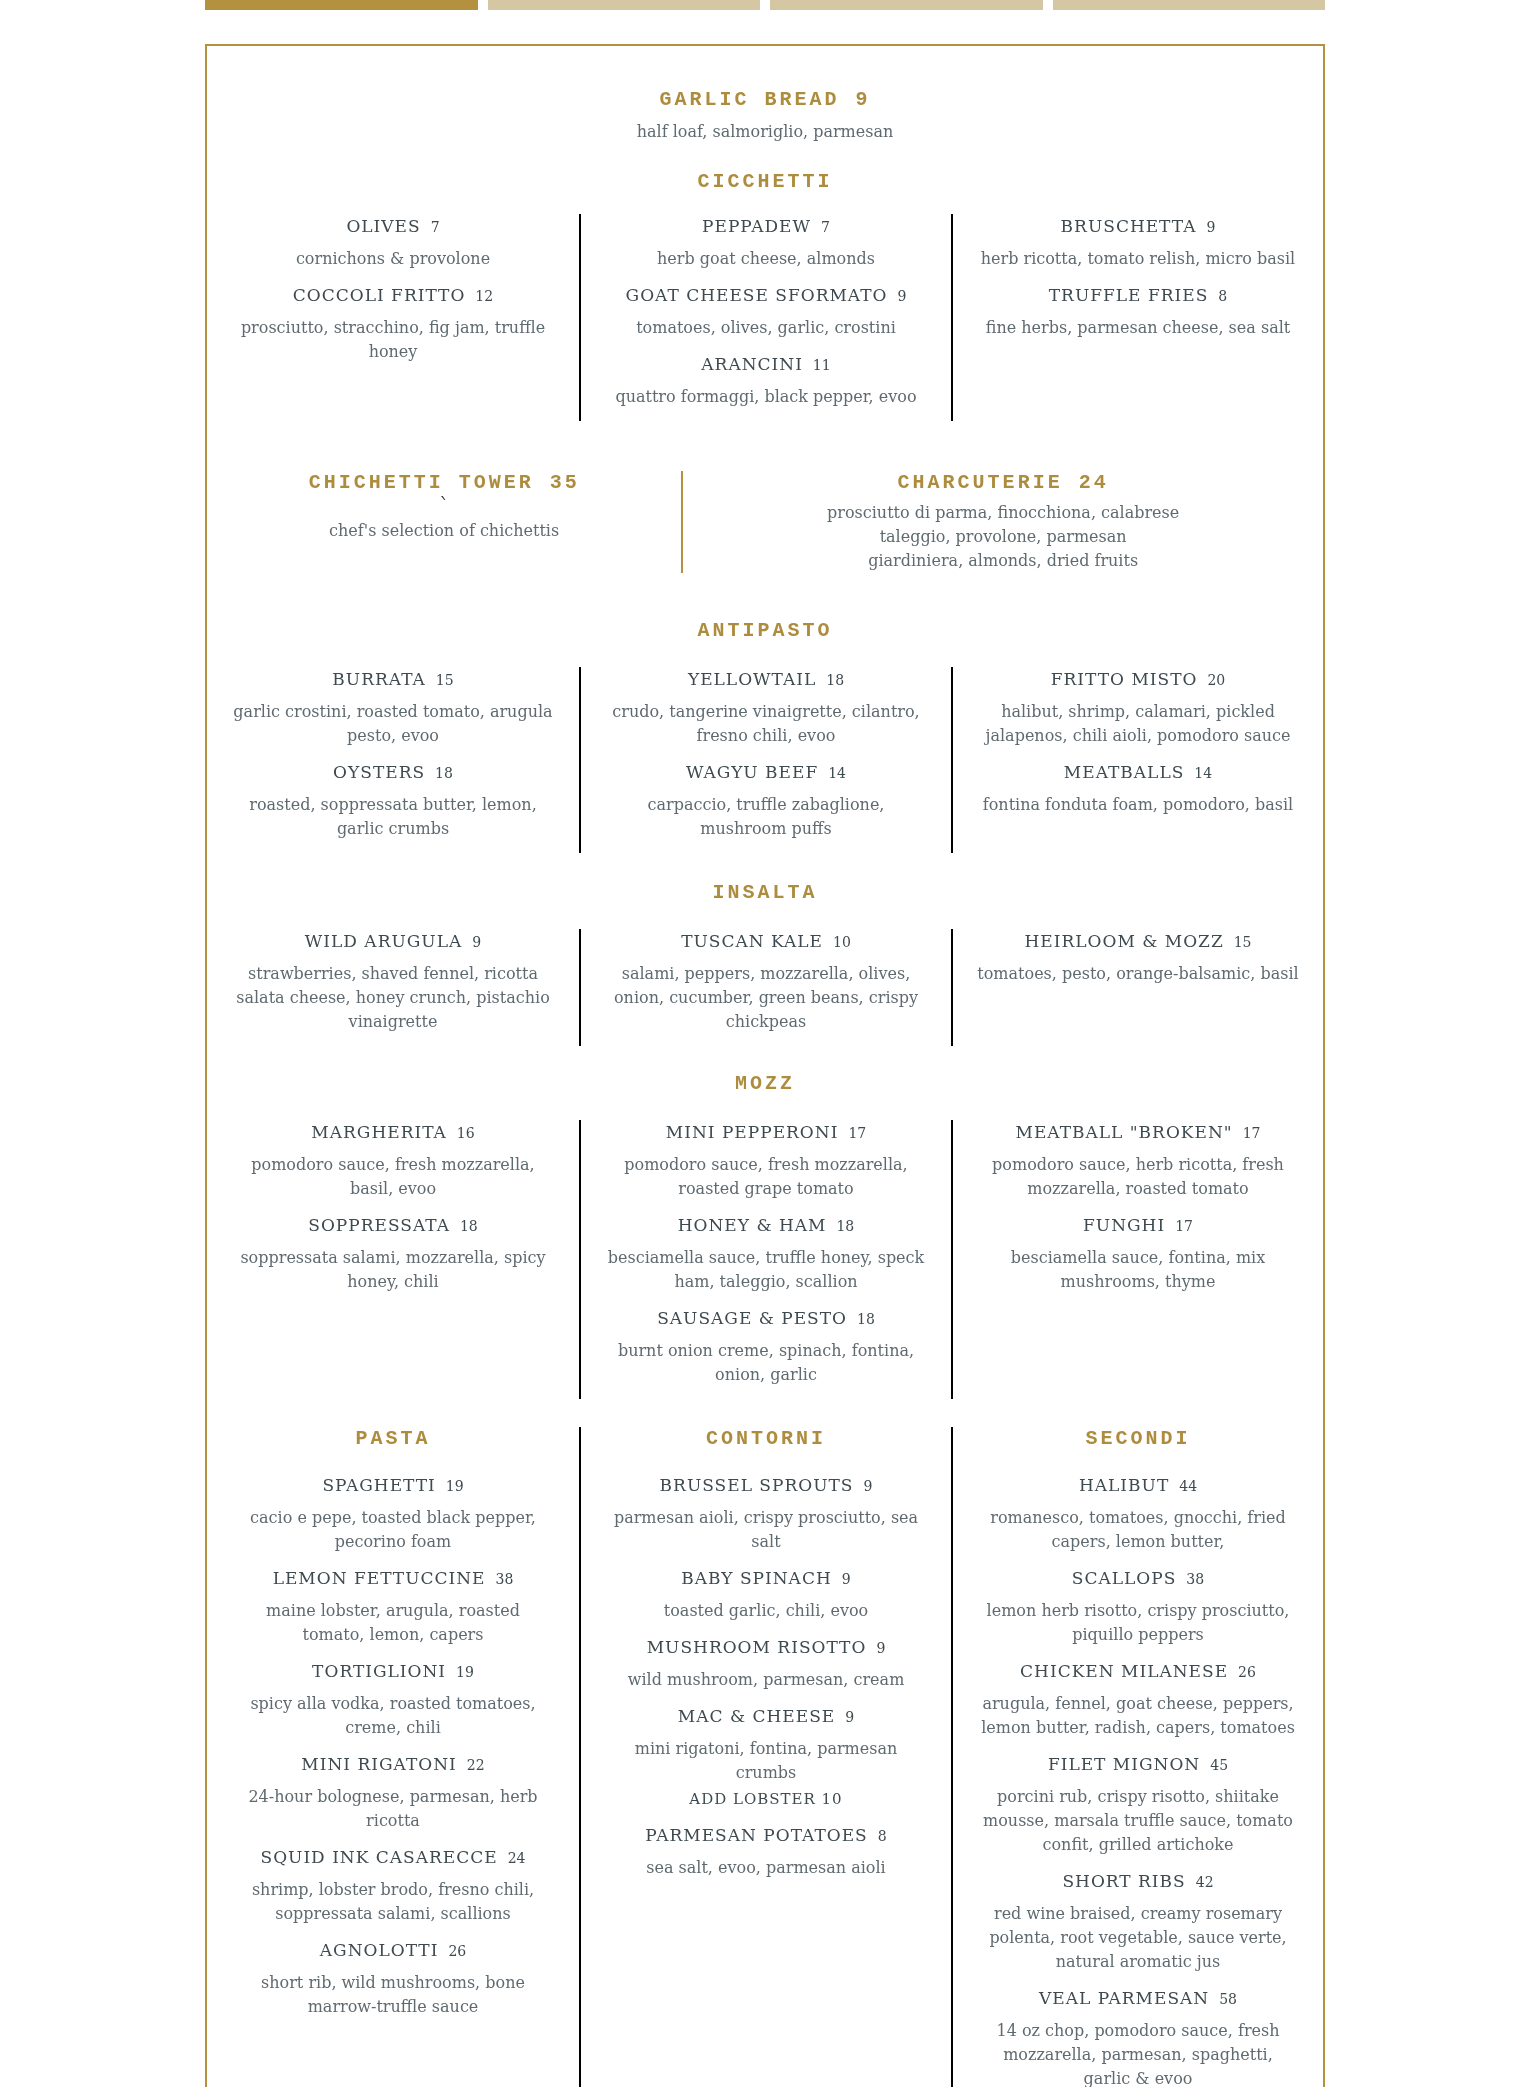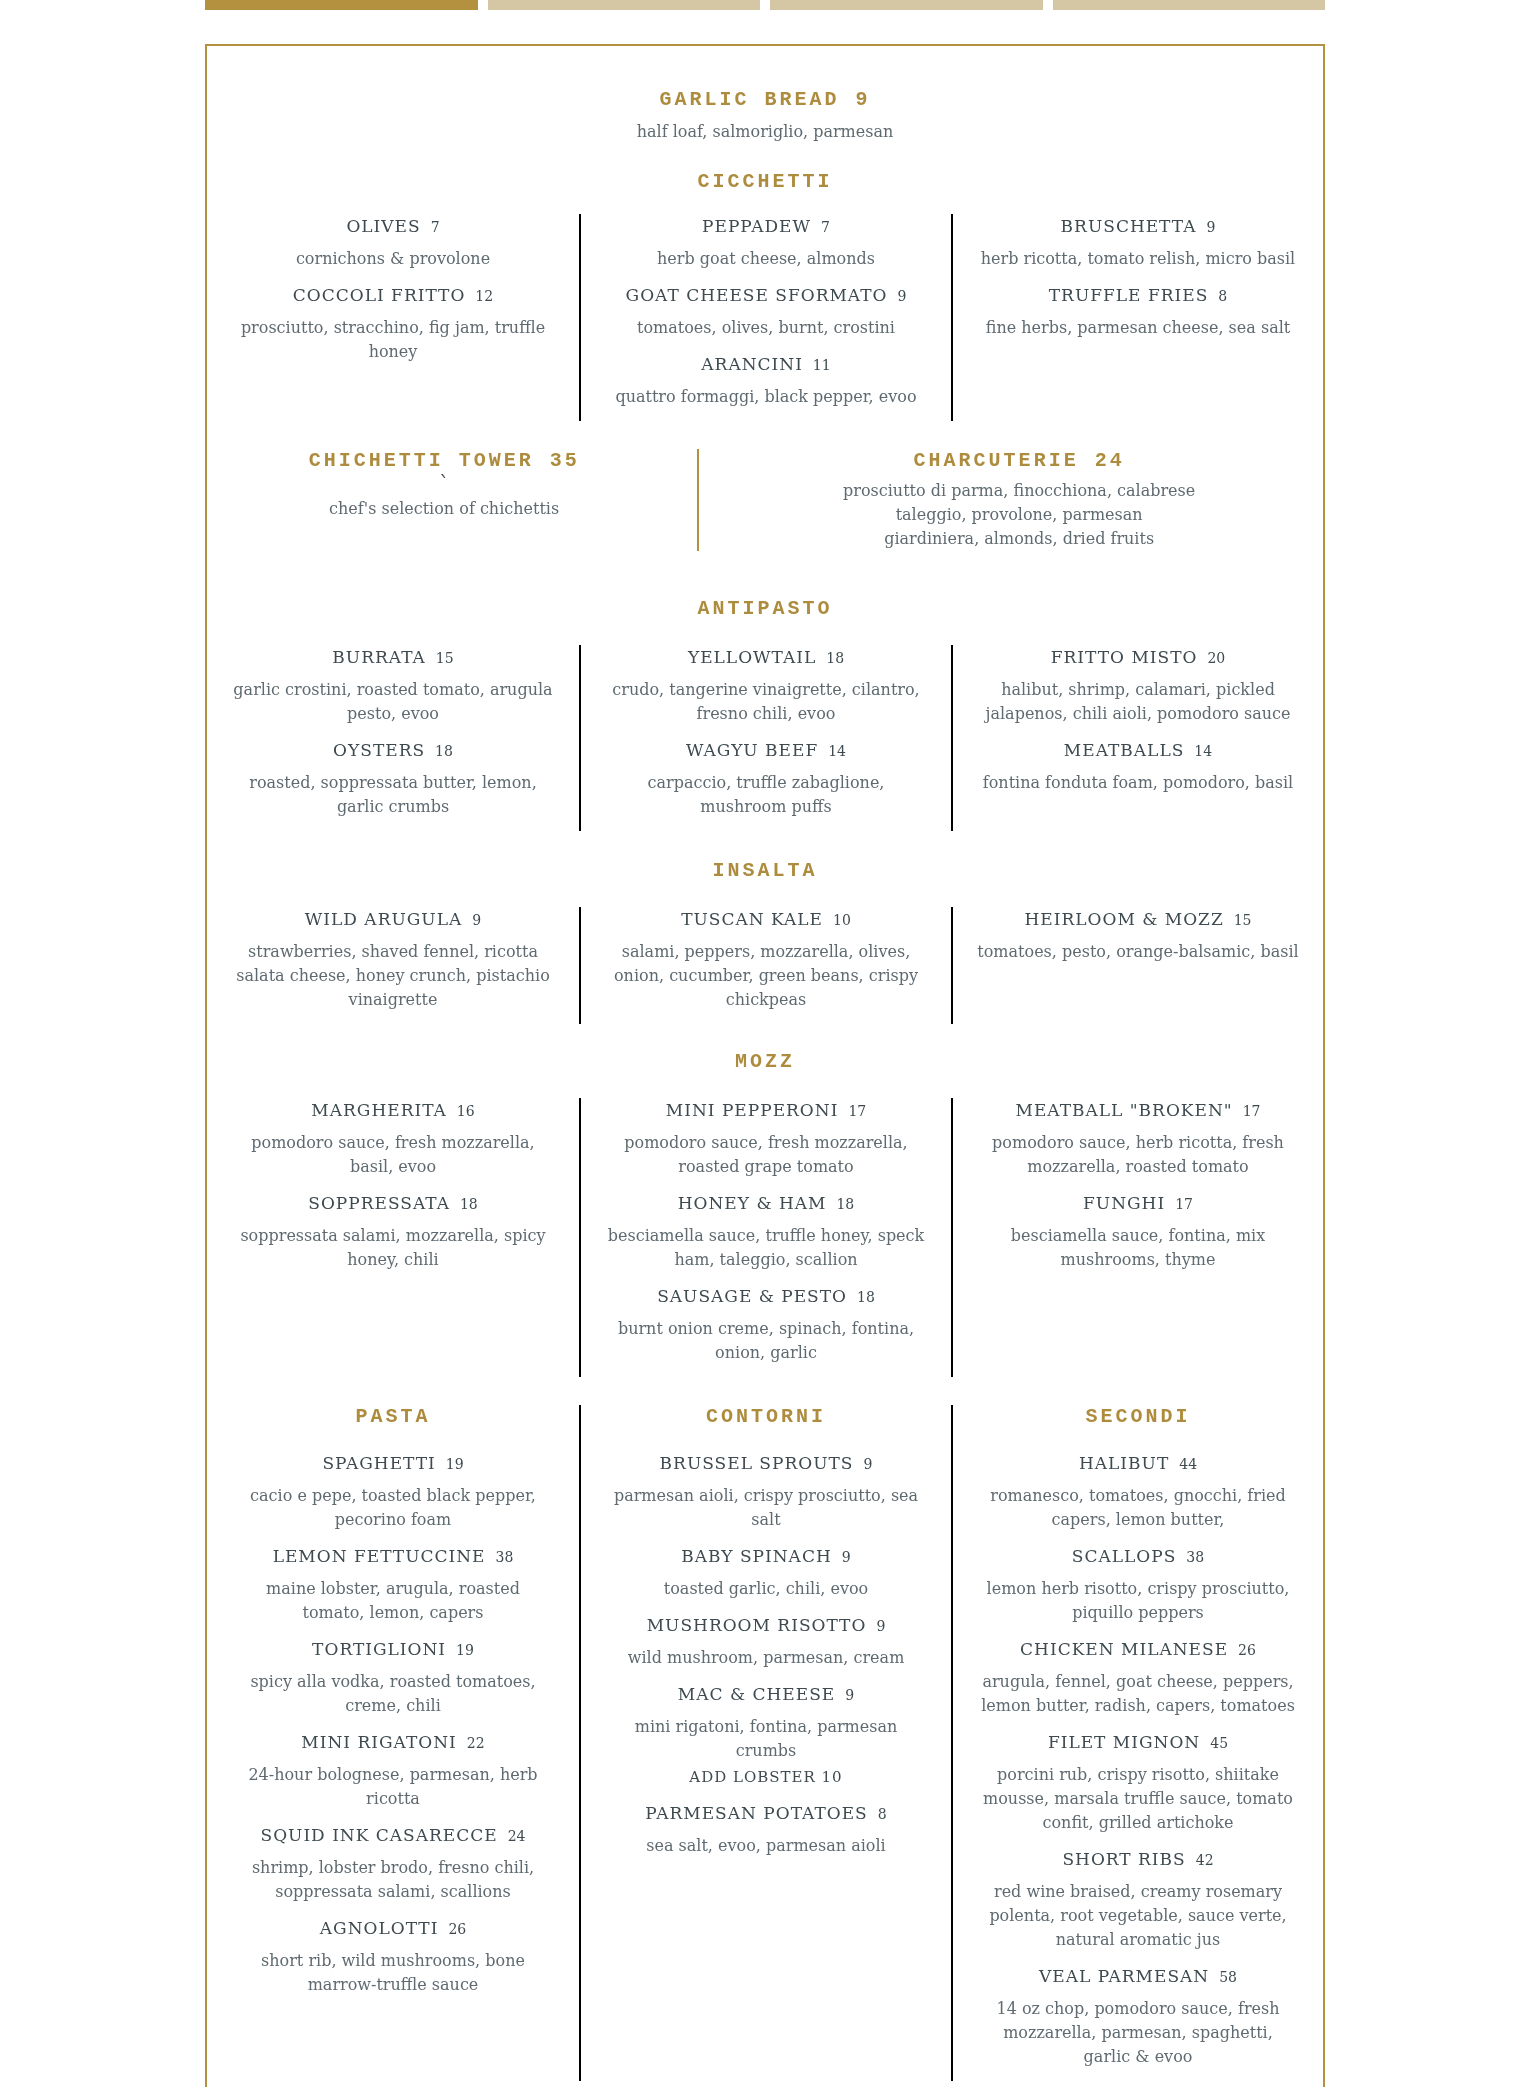--- a/index.html
+++ b/index.html
@@ -31,21 +31,21 @@
 
   .col { padding:0 22px; }
   .item { text-align:center; margin-bottom:12px; }
   .item.gap { margin-top:10px; }
   .item-title { line-height:24px; }
   .item-name { font-size:17px; color:#3e4a4f; letter-spacing:1px; }
   .item-price { font-size:14px; color:#3e4a4f; margin-left:10px; }
   .item-desc { font-size:16px; color:#5f6a70; line-height:24px; margin-top:8px; }
   .item-extra { font-size:15px; color:#3e4a4f; letter-spacing:1px; line-height:24px; margin-top:2px; }
 
-  .specials-grid { margin-top:28px; grid-template-columns:42.5% 57.5%;gap:16px; }
+  .specials-grid { margin-top:50px; grid-template-columns:42.5% 57.5%; }
   .specials-grid > .special-col + .special-col { border-left:2px solid #b3913f; }
   .special-col { padding:0 30px; text-align:center; }
   .special-col .item-desc { margin-top:6px; }
   .tower-mark { font-size:20px; color:#3e4a4f; line-height:14px; height:14px; margin-top:4px; }
   .multiline { white-space:pre-line; }
 
   .bottom-grid { margin-top:20px; padding-top:8px; }
   .colwrap { padding:0; }
   .colwrap .col-header { margin-bottom:22px; }
   .colwrap .col { padding:0 28px; }
@@ -79,21 +79,21 @@
           <div class="item-desc">prosciutto, stracchino, fig jam, truffle honey</div>
         </div>
       </div>
     <div class="col">
         <div class="item">
           <div class="item-title"><span class="item-name">PEPPADEW</span><span class="item-price">7</span></div>
           <div class="item-desc">herb goat cheese, almonds</div>
         </div>
         <div class="item">
           <div class="item-title"><span class="item-name">GOAT CHEESE SFORMATO</span><span class="item-price">9</span></div>
-          <div class="item-desc">tomatoes, olives, burnt, crostini</div>
+          <div class="item-desc">tomatoes, olives, garlic, crostini</div>
         </div>
         <div class="item gap">
           <div class="item-title"><span class="item-name">ARANCINI</span><span class="item-price">11</span></div>
           <div class="item-desc">quattro formaggi, black pepper, evoo</div>
         </div>
       </div>
     <div class="col">
         <div class="item">
           <div class="item-title"><span class="item-name">BRUSCHETTA</span><span class="item-price">9</span></div>
           <div class="item-desc">herb ricotta, tomato relish, micro basil</div>

